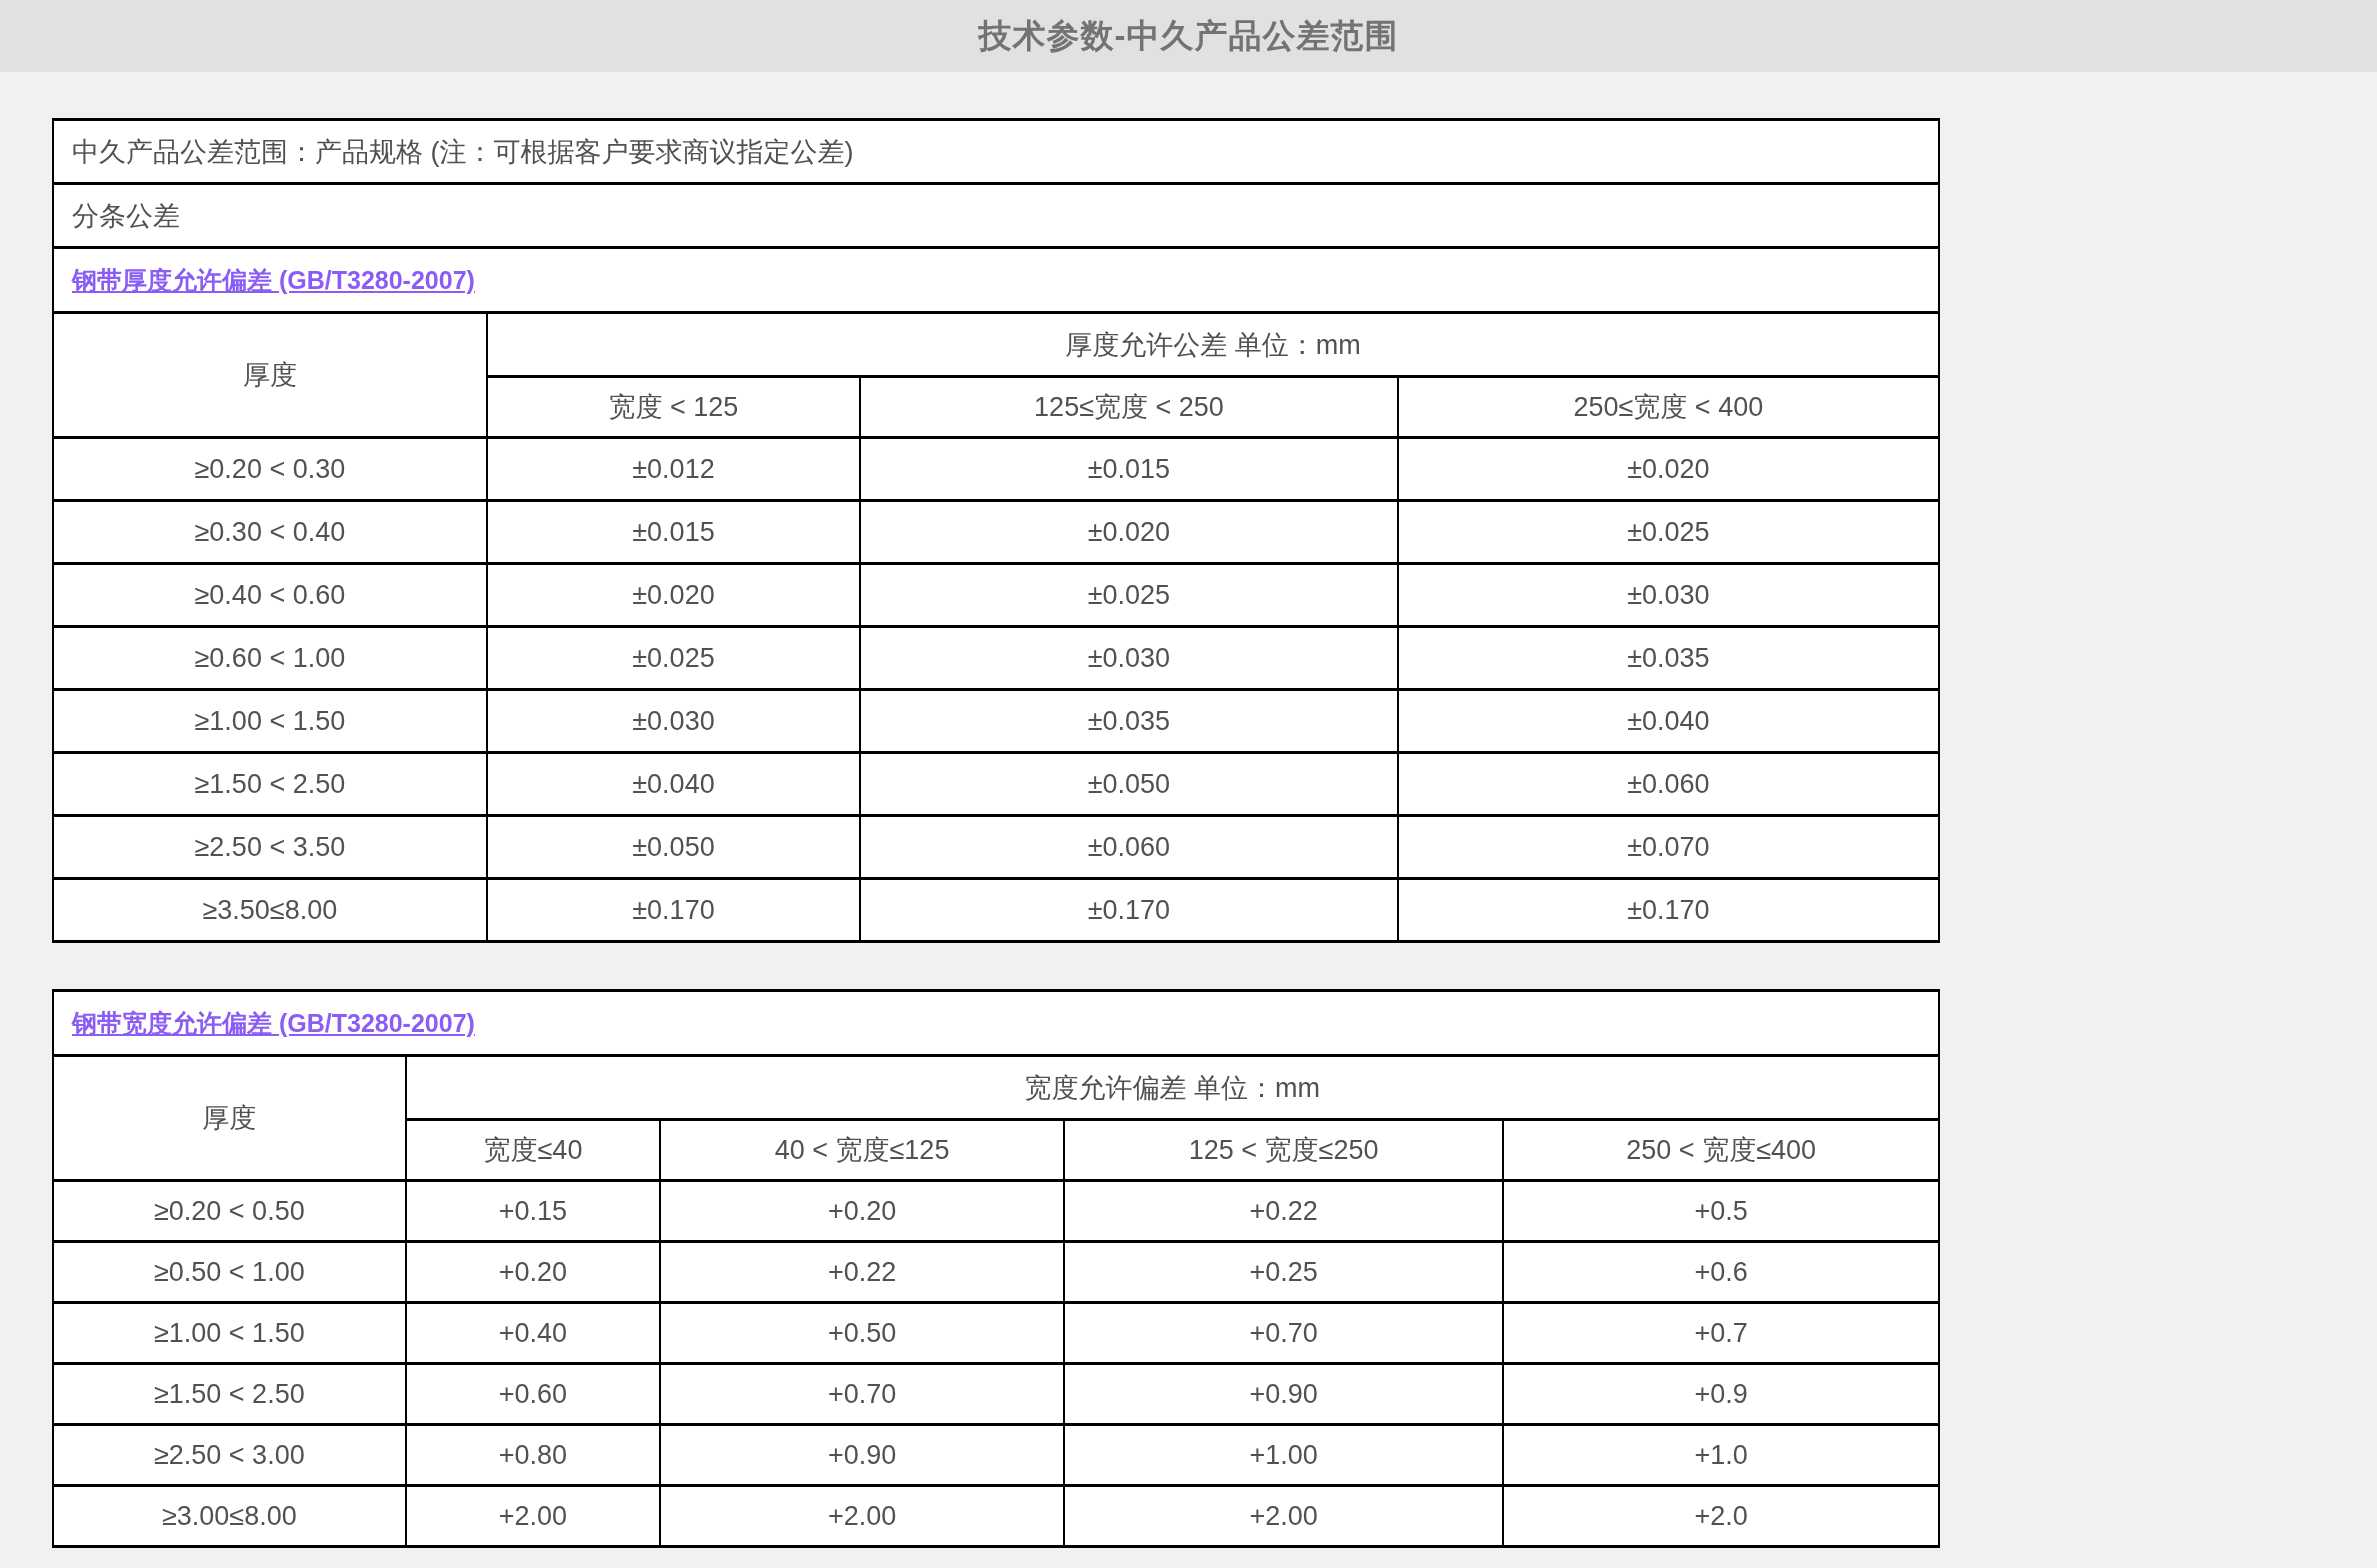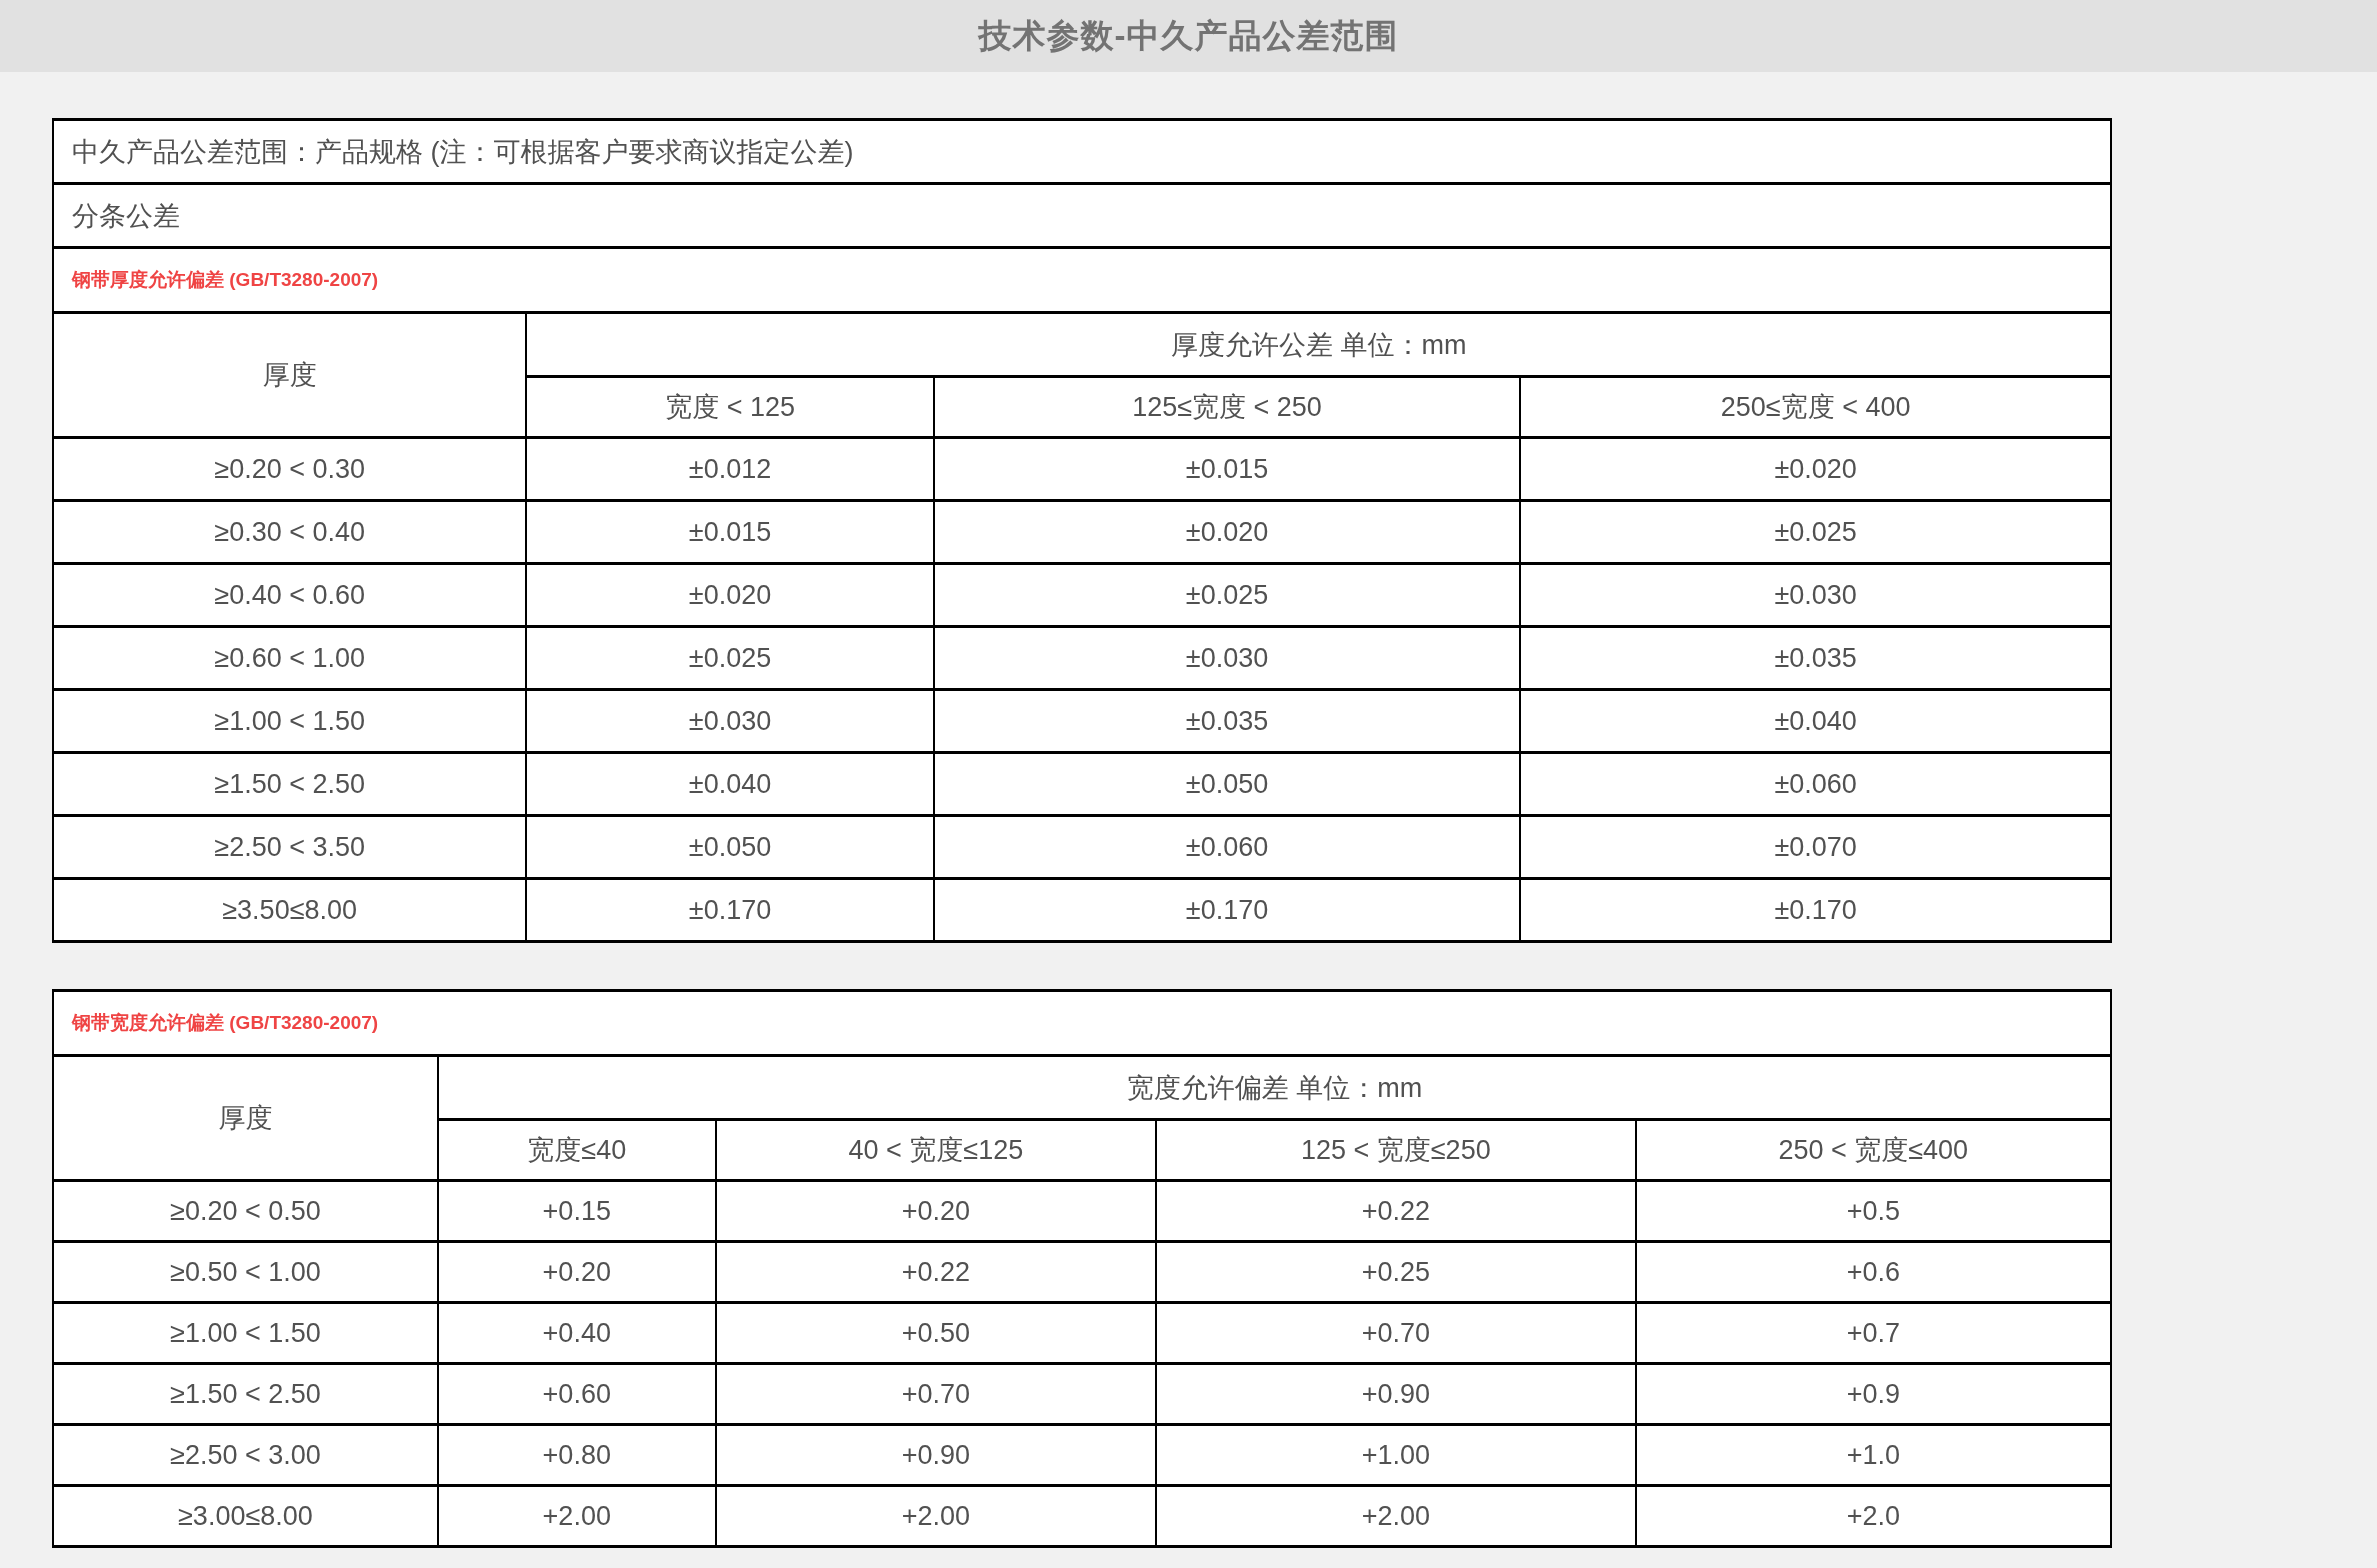--- a/index.html
+++ b/index.html
@@ -25,44 +25,45 @@
     font-weight: bold;
     color: #737373;
     letter-spacing: 1px;
   }
   .content {
     padding-top: 46px;
   }
   table.tbl {
     border-collapse: collapse;
     table-layout: fixed;
-    width: 2060px;
+    width: 1888px;
     margin-left: 52px;
     background: #ffffff;
   }
   table.tbl td {
     border: 2px solid #000000;
     border-top-width: 3px;
     border-bottom-width: 3px;
     font-size: 27px;
     color: #515151;
     text-align: center;
     vertical-align: middle;
     padding: 0;
     overflow: hidden;
     white-space: nowrap;
   }
   table.tbl td.left {
     text-align: left;
     padding-left: 18px;
   }
   table.tbl td.blue {
-    color: #ef4444;
+    color: #8b5cf6;
     font-weight: bold;
-    font-size: 19px;
+    font-size: 25px;
+    text-decoration: underline;
   }
   .t1 tr.top     { height: 64px; }
   .t1 tr.section { height: 65px; }
   .t1 tr.unit    { height: 64px; }
   .t1 tr.subhdr  { height: 61px; }
   .t1 tr.data    { height: 63px; padding-left: 31px; }
   .t2 tr.section { height: 65px; margin-top: 20px; }
   .t2 tr.unit    { height: 64px; }
   .t2 tr.subhdr  { height: 61px; }
   .t2 tr.data    { height: 61px; margin-left: 28px; }

